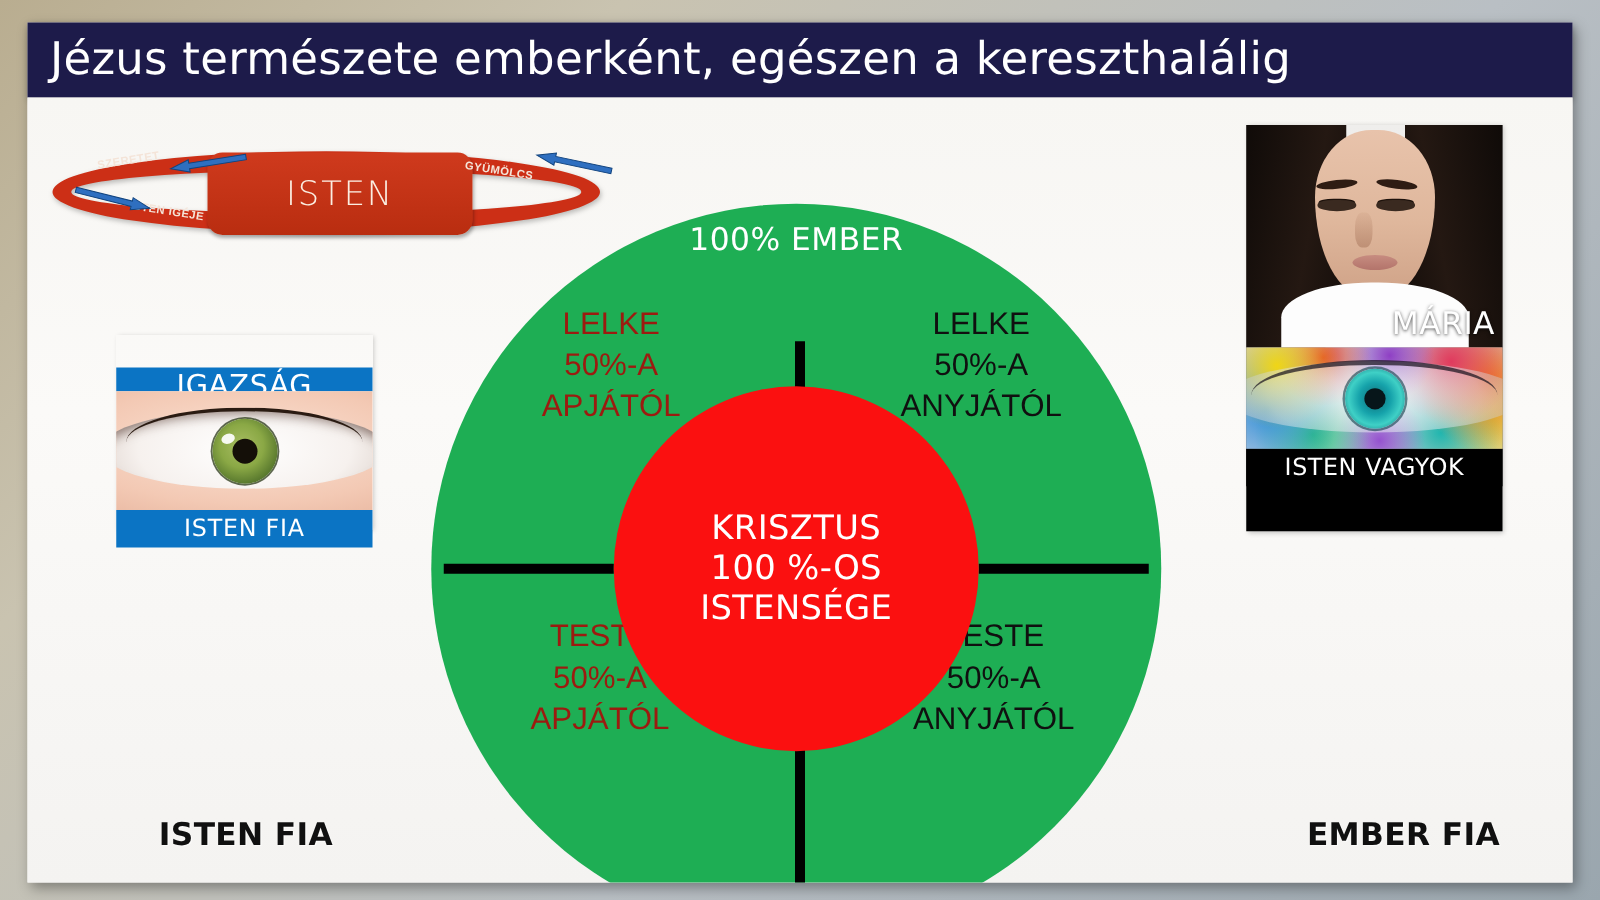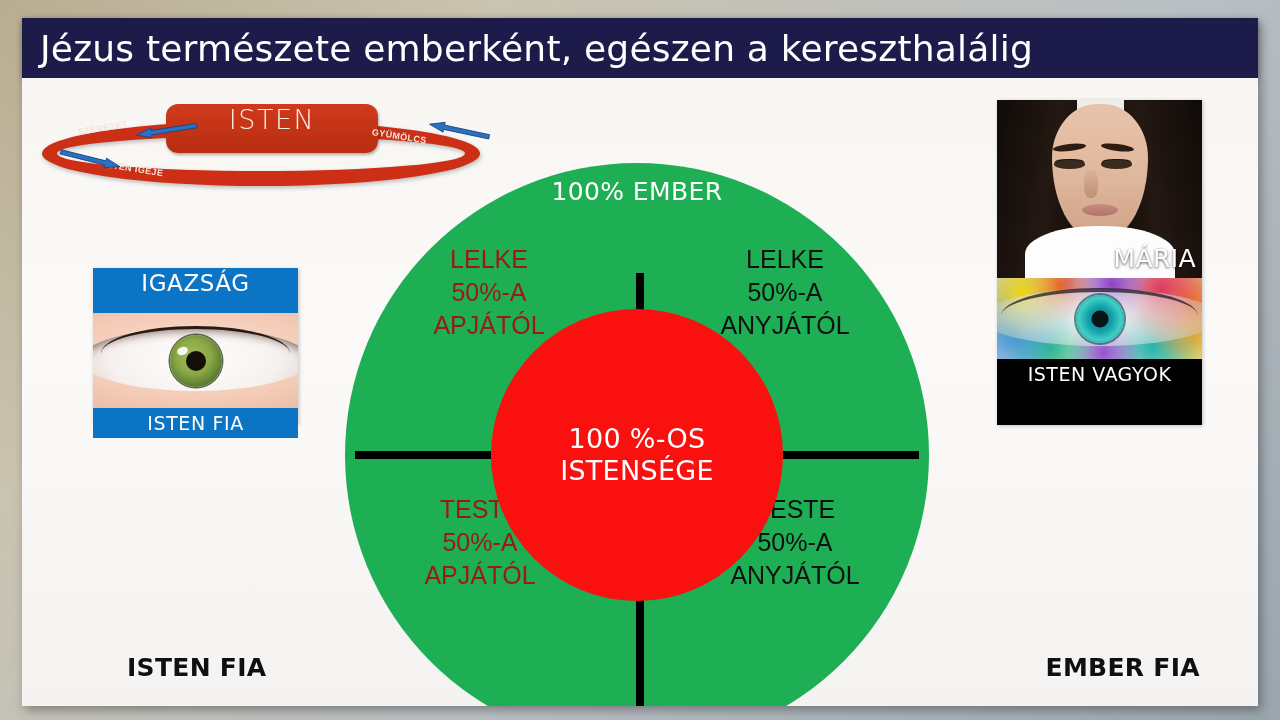--- a/index.html
+++ b/index.html
@@ -35,25 +35,25 @@
   }
   
   #oval-diagram{position:absolute;left:8px;top:22px;width:470px;height:100px;}
   .oval-ring{
     position:absolute;left:12px;top:21px;width:438px;height:65px;
     border:15px solid #cc2f16;border-radius:50%;
     box-sizing:border-box;
     filter:drop-shadow(1px 2px 2px rgba(0,0,0,.25));
   }
   .isten-box{
-    position:absolute;left:136px;top:4px;width:212px;height:49px;
+    position:absolute;left:136px;top:22px;width:212px;height:66px;
     background:linear-gradient(180deg,#cf3a1d 0%,#b92d10 100%);
     border-radius:12px;
     box-shadow:1px 2px 3px rgba(0,0,0,.3);
-    display:flex;align-items:flex-start;justify-content:center;
+    display:flex;align-items:center;justify-content:center;
   }
   .isten-box span{
     color:#fbeee2;font-size:27px;letter-spacing:1.5px;
     font-family:"DejaVu Sans", sans-serif;font-weight:300;
   }
   .ring-lbl{
     position:absolute;color:#f4e4d8;font-size:9px;font-weight:700;
     letter-spacing:.4px;white-space:nowrap;
     font-family:"Liberation Sans",sans-serif;
     transform-origin:left center;
@@ -105,21 +105,21 @@
   #q-br{left:345px;top:330px;width:210px;text-align:center;}
   
   #card-left{
     position:absolute;left:71px;top:190px;width:205px;height:156px;
     box-shadow:1px 1px 4px rgba(0,0,0,.22);
   }
   #card-left .bar{
     background:#0b74c4;color:#ffffff;text-align:center;
     font-family:"DejaVu Sans", sans-serif;letter-spacing:.6px;
   }
-  #card-left .bar.top{height:45px;line-height:31px;font-size:23px;}
+  #card-left .bar.top{height:19px;line-height:31px;font-size:23px;margin-top:26px;}
   #card-left .bar.bot{height:30px;line-height:30px;font-size:19px;}
   #eye-green{
     height:95px;position:relative;overflow:hidden;
     background:radial-gradient(ellipse 120% 90% at 50% 45%,#fbe2d4 0%,#f3c9b4 55%,#e2ad95 100%);
   }
   #eye-green .lid{
     position:absolute;left:-6%;top:16%;width:112%;height:66%;
     border-radius:50%;
     background:radial-gradient(ellipse 60% 100% at 50% 50%,#ffffff 0%,#f6f1ee 62%,#d9cdc6 100%);
     box-shadow:inset 0 7px 9px -4px rgba(60,30,20,.55);
@@ -316,20 +316,21 @@
         <div>50%-A</div>
         <div>ANYJÁTÓL</div>
       </div>
 
       <div class="cross" id="cross-h-left"></div>
       <div class="cross" id="cross-h-right"></div>
       <div class="cross" id="cross-v-top"></div>
       <div class="cross" id="cross-v-bot"></div>
 
       <div id="red-circle">
+        <div>KRISZTUS</div>
         <div>100 %-OS</div>
         <div>ISTENSÉGE</div>
       </div>
     </div>
 
     <div id="card-left">
       <div class="bar top">IGAZSÁG</div>
       <div id="eye-green">
         <div class="lid"></div>
         <div class="lashes"></div>

